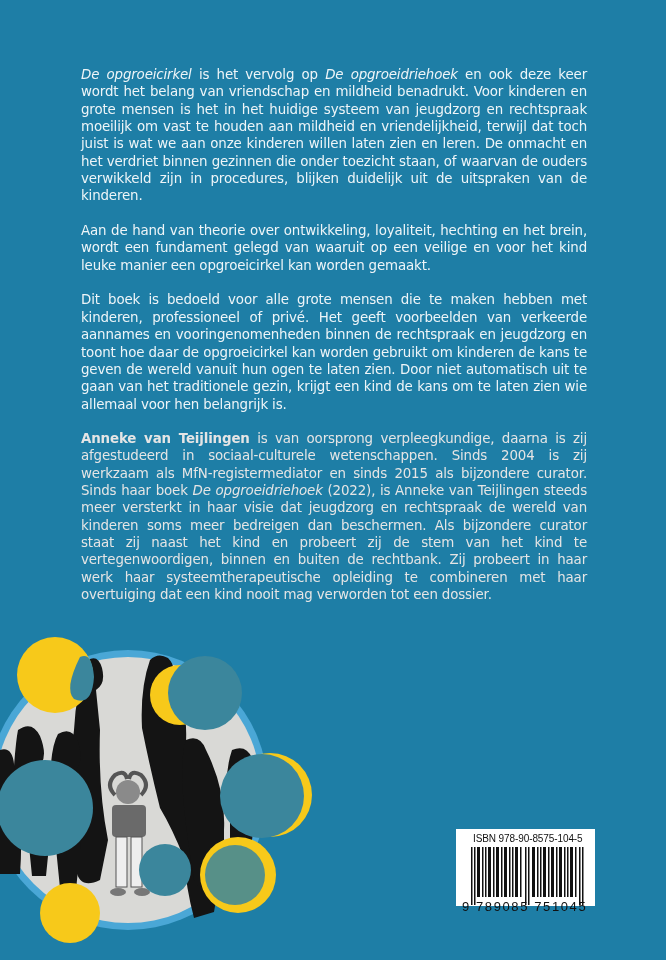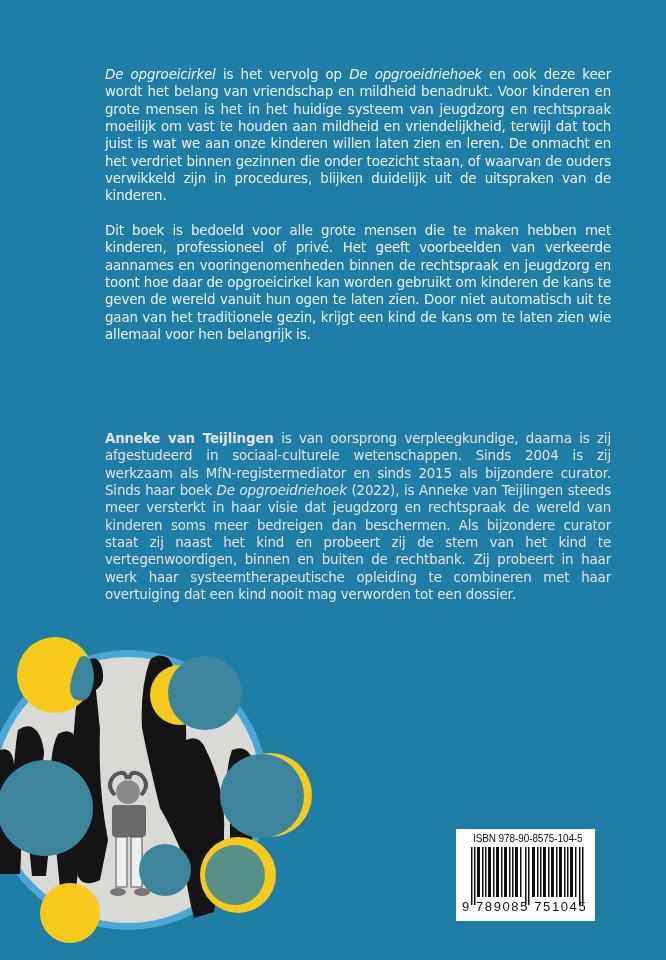--- a/index.html
+++ b/index.html
@@ -1,39 +1,40 @@
 <!DOCTYPE html>
 <html><head>
 <meta charset="utf-8">
 <style>
   html, body { margin:0; padding:0; }
   body { width:666px; height:960px; background:#1e7ea6; position:relative; overflow:hidden;
          font-family:"DejaVu Sans", sans-serif; }
   .text-block { position:absolute; left:81px; width:506px; font-size:13.4px; line-height:17.35px;
-                letter-spacing:-0.15px; text-align:justify;margin-left:24px; }
+                letter-spacing:-0.15px; text-align:justify; }
   .blurb { top:66px; color:#eef5f8; }
   .blurb p { margin:0 0 17.35px 0; }
   .bio { top:430px; color:#e5e5e5; }
   .bio p { margin:0; }
   .bio .name { font-weight:bold; }
   .illustration { position:absolute; left:0; top:630px; width:360px; height:330px; overflow:hidden; }
-  .barcode-box { position:absolute; left:456px; top:829px; width:139px; height:92px; background:#fff; }
+  .barcode-box { position:absolute; left:456px; top:829px; width:139px; height:77px; background:#fff; }
   .isbn-label { position:absolute; top:4px; left:17px; font-family:"Liberation Sans", sans-serif;
                 font-size:10px; color:#111; letter-spacing:-0.1px; }
   .bars { position:absolute; left:15px; top:18px; width:113px; height:58px; }
   .digits { position:absolute; left:6px; top:70px; font-family:"Liberation Sans", sans-serif;
             font-size:13px; color:#111; letter-spacing:1.6px; background:transparent; }
 </style>
 </head>
 <body>
 
 <div>
 
   <div class="text-block blurb">
     <p><em>De opgroeicirkel</em><span> is het vervolg op </span><em>De opgroeidriehoek</em><span> en ook deze keer wordt het belang van vriendschap en mildheid benadrukt. Voor kinderen en grote mensen is het in het huidige systeem van jeugdzorg en rechtspraak moeilijk om vast te houden aan mildheid en vriendelijkheid, terwijl dat toch juist is wat we aan onze kinderen willen laten zien en leren. De onmacht en het verdriet binnen gezinnen die onder toezicht staan, of waarvan de ouders verwikkeld zijn in procedures, blijken duidelijk uit de uitspraken van de kinderen.</span></p>
+    <p>Aan de hand van theorie over ontwikkeling, loyaliteit, hechting en het brein, wordt een fundament gelegd van waaruit op een veilige en voor het kind leuke manier een opgroeicirkel kan worden gemaakt.</p>
     <p>Dit boek is bedoeld voor alle grote mensen die te maken hebben met kinderen, professioneel of privé. Het geeft voorbeelden van verkeerde aannames en vooringenomenheden binnen de rechtspraak en jeugdzorg en toont hoe daar de opgroeicirkel kan worden gebruikt om kinderen de kans te geven de wereld vanuit hun ogen te laten zien. Door niet automatisch uit te gaan van het traditionele gezin, krijgt een kind de kans om te laten zien wie allemaal voor hen belangrijk is.</p>
   </div>
 
   <div class="text-block bio">
     <p><span class="name">Anneke van Teijlingen</span><span> is van oorsprong verpleegkundige, daarna is zij afgestudeerd in sociaal-culturele wetenschappen. Sinds 2004 is zij werkzaam als MfN-registermediator en sinds 2015 als bijzondere curator. Sinds haar boek </span><em>De opgroeidriehoek</em><span> (2022), is Anneke van Teijlingen steeds meer versterkt in haar visie dat jeugdzorg en rechtspraak de wereld van kinderen soms meer bedreigen dan beschermen. Als bijzondere curator staat zij naast het kind en probeert zij de stem van het kind te vertegenwoordigen, binnen en buiten de rechtbank. Zij probeert in haar werk haar systeemtherapeutische opleiding te combineren met haar overtuiging dat een kind nooit mag verworden tot een dossier.</span></p>
   </div>
 
   <div class="illustration">
     <svg width="360" height="330" viewBox="0 0 360 330">
       <circle cx="128" cy="160" r="140" fill="#4aa7d6"></circle>

